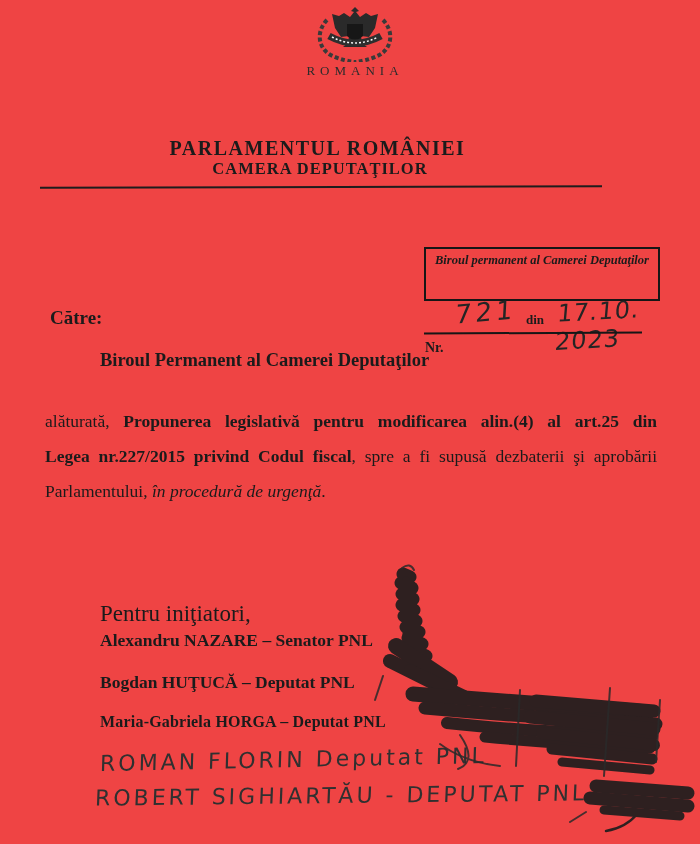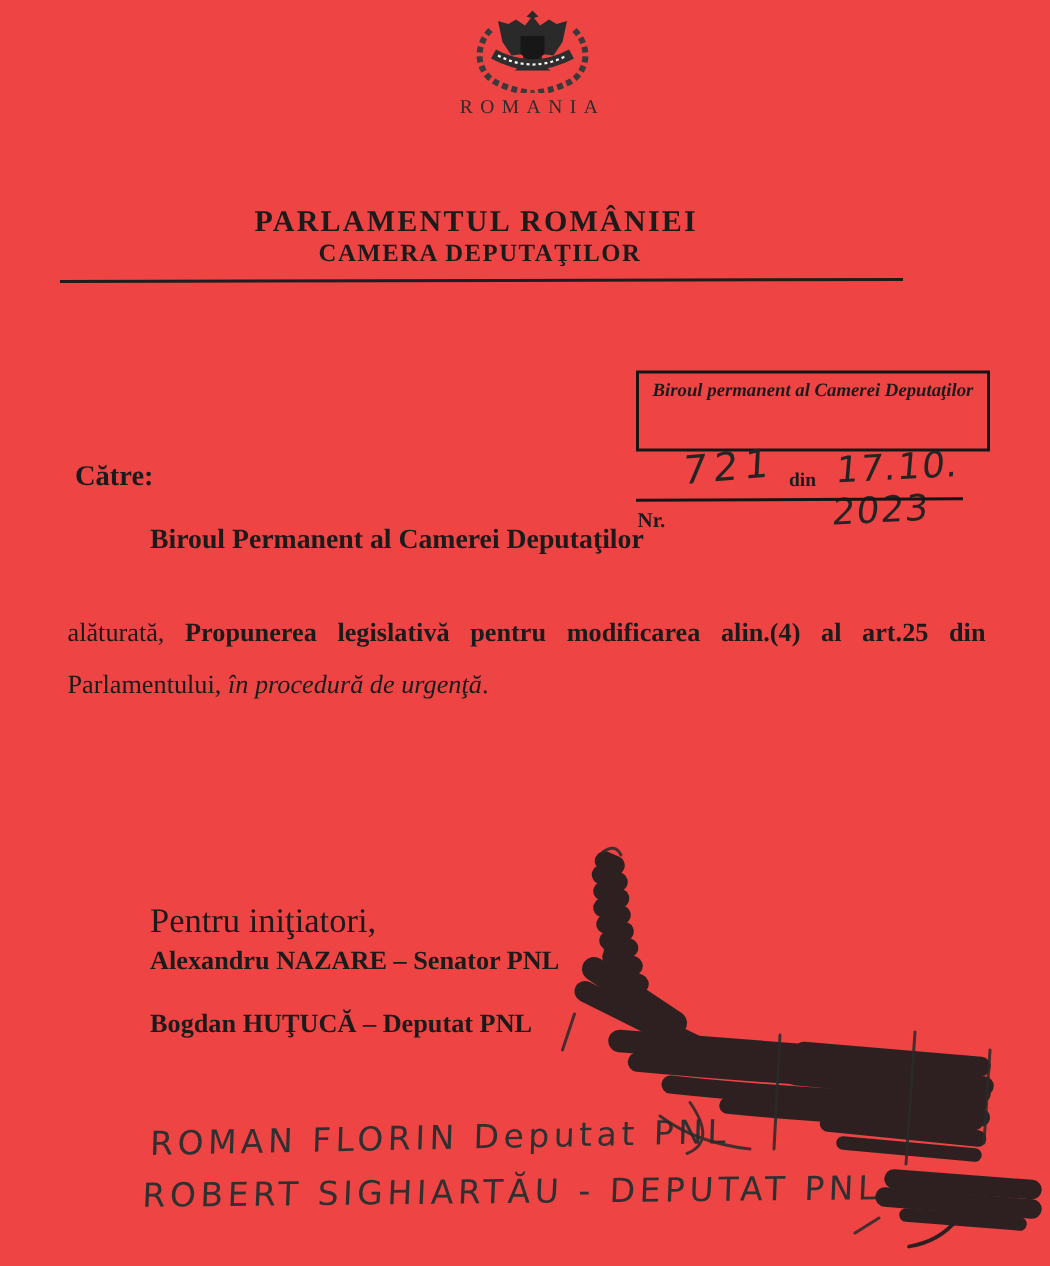--- a/index.html
+++ b/index.html
@@ -80,26 +80,28 @@
   <span class="hw hw-nr">721</span>
   <span class="reg-din">din</span>
   <span class="hw hw-date">17.10. 2023</span>
   <div class="reg-underline"></div>
 
   <div class="catre">Către:</div>
   <div class="recipient">Biroul Permanent al Camerei Deputaţilor</div>
 
   <div class="body-wrap" id="body-lines">
       <div class="body-line just"><span>alăturată, </span><span class="b">Propunerea legislativă pentru modificarea alin.(4) al art.25 din</span></div>
+      <div class="body-line just"><span class="b">Legea nr.227/2015 privind Codul fiscal</span><span>, spre a fi supusă dezbaterii şi aprobării</span></div>
       <div class="body-line"><span>Parlamentului, </span><span class="i">în procedură de urgenţă</span><span>.</span></div>
     </div>
 
   <div class="intro">Pentru iniţiatori,</div>
   <div class="name n2">Bogdan HUŢUCĂ – Deputat PNL</div>
   <div class="name n1">Alexandru NAZARE – Senator PNL</div>
+  <div class="name n3">Maria-Gabriela HORGA – Deputat PNL</div>
   <div class="hand h1">ROMAN FLORIN Deputat PNL</div>
   <div class="hand h2">ROBERT SIGHIARTĂU - DEPUTAT PNL</div>
 
   <svg class="scribbles" width="700" height="844" viewBox="0 0 700 844">
     <g stroke="#1e1e1e" fill="none" stroke-linecap="round" stroke-linejoin="round" opacity="0.92">
 
       <path d="M403,574 l7,3 -9,6 11,5 -10,6 11,5 -11,6 12,5 -10,6 12,5 -10,6 13,5 -11,6 14,6 -10,6 14,6" stroke-width="13"></path>
       <path d="M406,580 l0,80" stroke-width="7"></path>
 
       <path d="M396,646 l54,36" stroke-width="16"></path>

